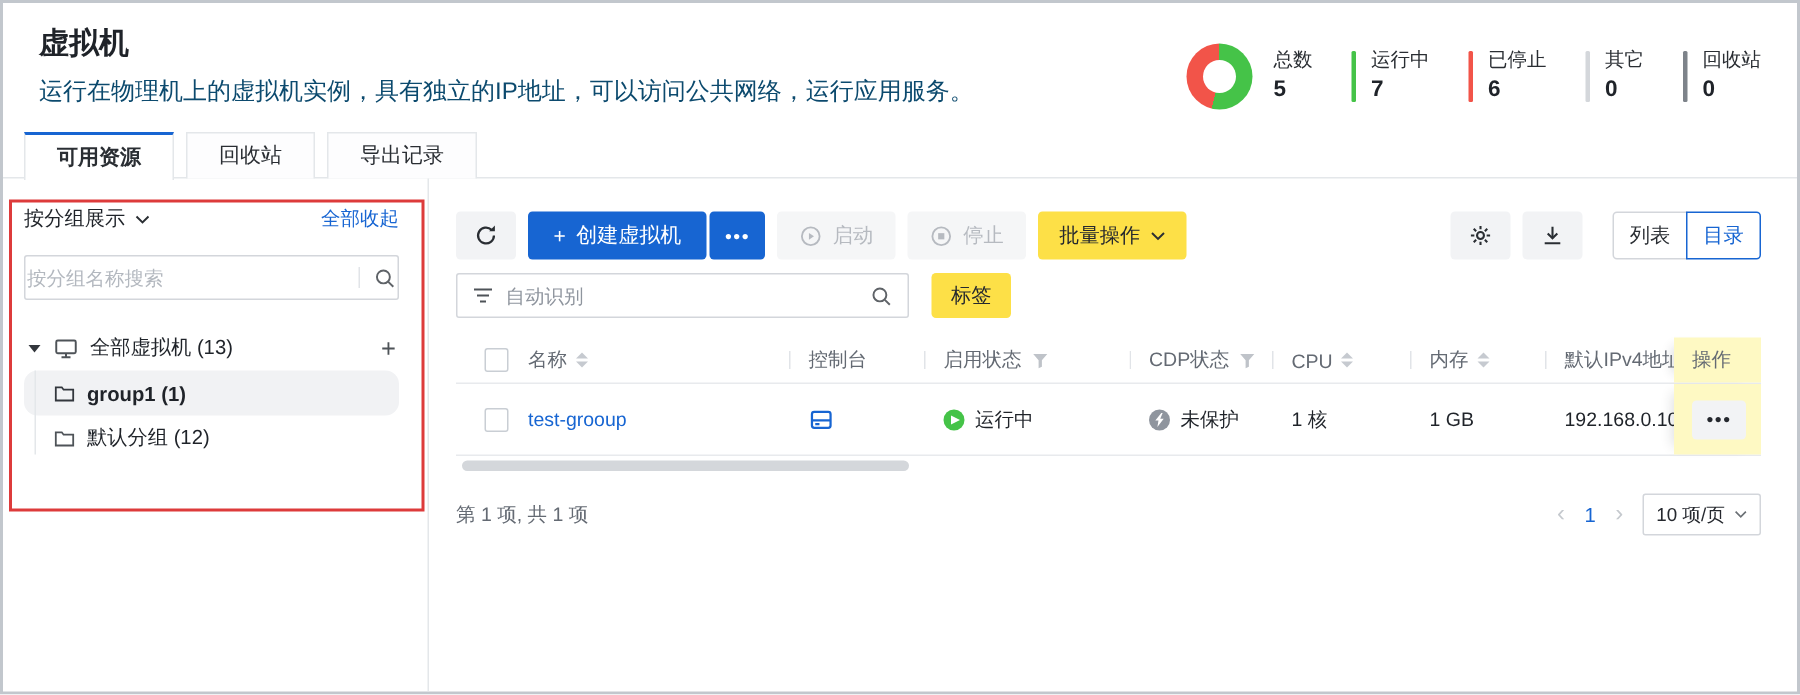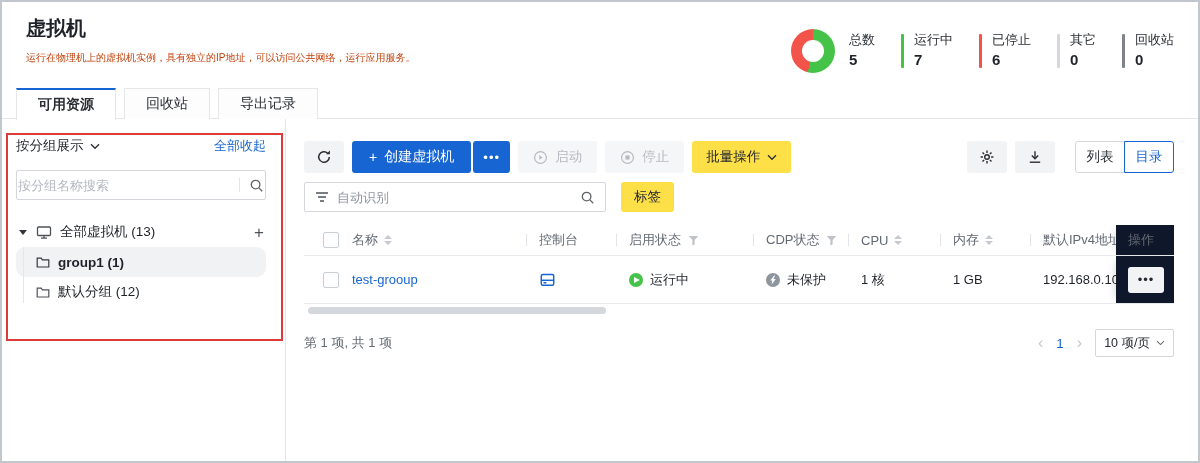--- a/index.html
+++ b/index.html
@@ -1,21 +1,21 @@
 <!DOCTYPE html>
 <html><head>
 <meta charset="utf-8">
 <style>
   * { margin:0; padding:0; box-sizing:border-box; }
   body { font-family:"Liberation Sans","DejaVu Sans",sans-serif; background:#fff; }
   .screen { position:relative; width:1200px; height:463px; border:2px solid #c2c7cd; background:#fff; overflow:hidden; color:#1f2329; font-size:13px; }
 
   
   .page-title { position:absolute; left:24px; top:13px; font-size:20px; font-weight:700; color:#1f2329; }
-  .page-subtitle { position:absolute; left:24px; top:49px; font-size:10px; color:#c2410c; }
+  .page-subtitle { position:absolute; left:24px; top:49px; font-size:16px; color:#0c4a6e; }
 
   
   .stats { position:absolute; top:27px; right:20px; display:flex; align-items:center; }
   .donut { position:relative; width:44px; height:44px; border-radius:50%; margin-right:14px; }
   .donut-hole { position:absolute; left:11px; top:11px; width:22px; height:22px; border-radius:50%; background:#fff; }
   .stat { margin-right:26px; }
   .stat:last-child { margin-right:4px; }
   .stat-label { font-size:13px; color:#2a2e33; line-height:16px; }
   .stat-value { font-size:15px; font-weight:700; color:#1f2329; line-height:20px; margin-top:2px; }
   .stat-bar { width:3px; height:34px; border-radius:1px; margin-right:10px; background:#ccc; align-self:center; }
@@ -74,21 +74,21 @@
   
   .table { margin-top:13px; }
   .thead, .trow { display:flex; align-items:center; }
   .thead { height:31px; color:#646a73; border-bottom:1px solid #e8eaed; }
   .trow { height:48px; border-bottom:1px solid #e8eaed; }
   .th, .td { display:flex; align-items:center; white-space:nowrap; overflow:hidden; flex-shrink:0; }
   .vsep { width:1px; height:12px; background:#e1e4e8; margin-right:12px; flex-shrink:0; }
   .c-check { width:48px; padding-left:19px; }
   .c-name { width:174px; } .c-console { width:90px; } .c-status { width:137px; } .c-cdp { width:95px; }
   .c-cpu { width:92px; } .c-mem { width:90px; } .c-ip { width:86px; }
-  .c-op { width:58px; background:#0f172a; box-shadow:-7px 0 8px -6px rgba(31,35,41,.16); padding-left:12px; position:relative; z-index:1; height:100%; }
+  .c-op { width:58px; background:#fef9c3; box-shadow:-7px 0 8px -6px rgba(31,35,41,.16); padding-left:12px; position:relative; z-index:1; height:100%; }
   .checkbox { width:16px; height:16px; border:1px solid #c9ced4; border-radius:2px; background:#fff; cursor:pointer; }
   .sort-icon { margin-left:6px; display:flex; flex-direction:column; gap:2px; }
   .sort-icon i { width:0; height:0; border-left:4px solid transparent; border-right:4px solid transparent; }
   .sort-icon .up { border-bottom:4.5px solid #c6cad0; }
   .sort-icon .dn { border-top:4.5px solid #c6cad0; }
   .funnel { margin-left:7px; flex-shrink:0; }
   .vm-link { color:#1765d2; cursor:pointer; text-decoration:none; }
   .round-badge { width:14px; height:14px; border-radius:50%; display:inline-flex; align-items:center; justify-content:center; margin-right:7px; flex-shrink:0; }
   .round-badge .tri { width:0; height:0; border-top:3.5px solid transparent; border-bottom:3.5px solid transparent; border-left:6px solid #fff; margin-left:2px; }
   .op-more { width:36px; height:26px; background:#f2f3f5; border:none; border-radius:3px; font-size:13px; letter-spacing:1px; color:#25282e; cursor:pointer; }

